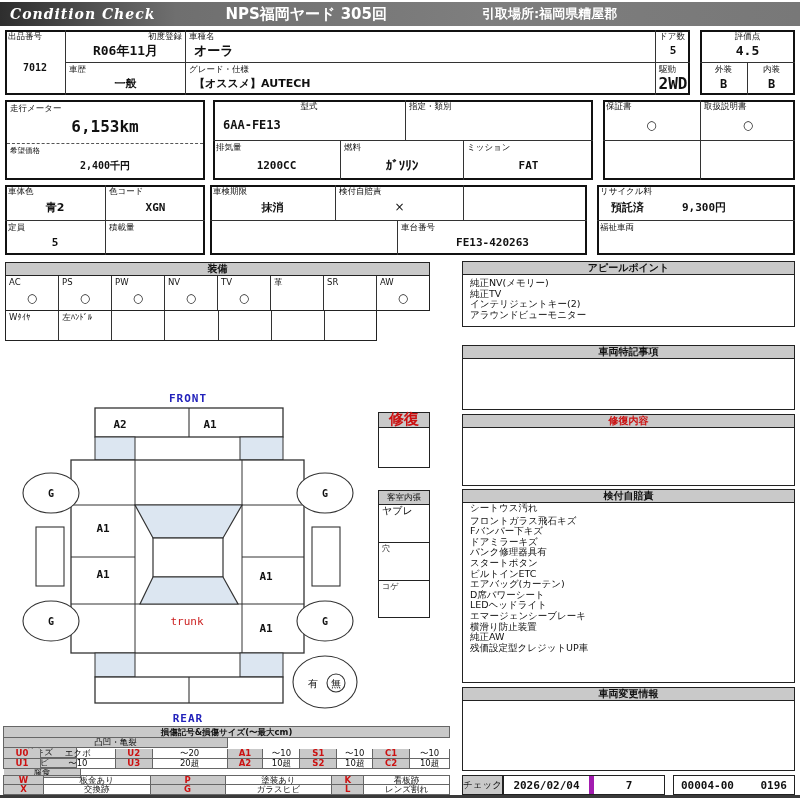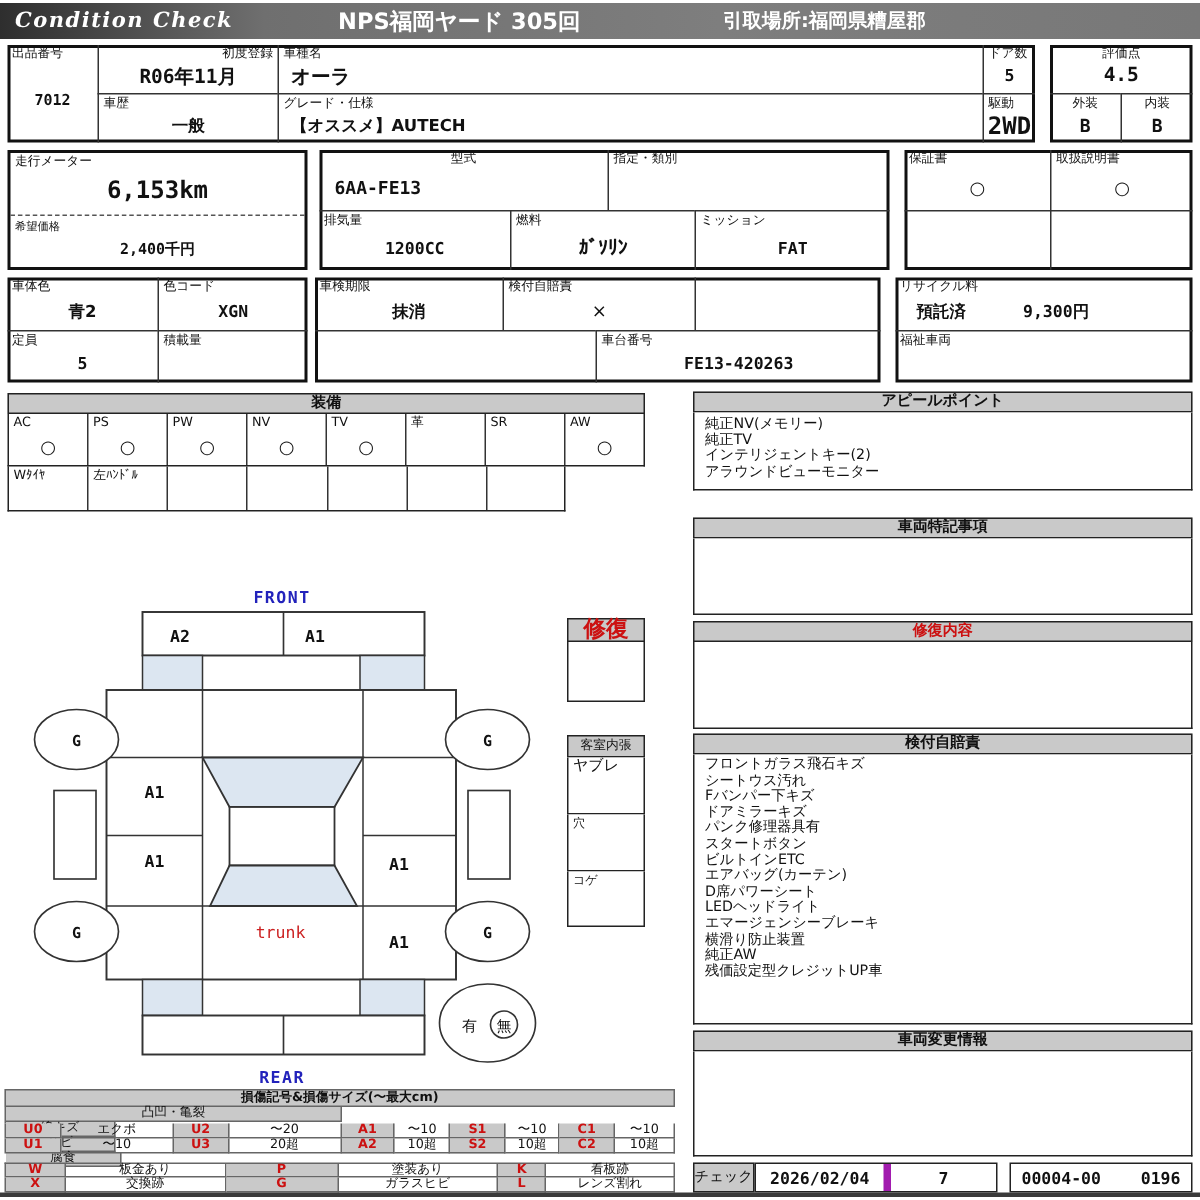--- a/index.html
+++ b/index.html
@@ -250,22 +250,22 @@
   </div>
 
   <div class="abs hgray" style="left:462px;top:345px;width:333px;height:14px;">車両特記事項</div>
   <div class="abs bodybox" style="left:462px;top:359px;width:333px;height:51px;"></div>
 
   <div class="abs hgray red" style="left:462px;top:414px;width:333px;height:14px;">修復内容</div>
   <div class="abs bodybox" style="left:462px;top:428px;width:333px;height:58px;"></div>
 
   <div class="abs hgray" style="left:462px;top:489px;width:333px;height:14px;">検付自賠責</div>
   <div class="abs bodybox" style="left:462px;top:503px;width:333px;height:180px;">
+    <div class="listtxt" style="padding-top:0;">シートウス汚れ</div>
     <div class="listtxt" style="padding-top:2px;">フロントガラス飛石キズ</div>
-    <div class="listtxt" style="padding-top:0;">シートウス汚れ</div>
     <div class="listtxt" style="padding-top:0;">Fバンパー下キズ</div>
     <div class="listtxt" style="padding-top:0;">ドアミラーキズ</div>
     <div class="listtxt" style="padding-top:0;">パンク修理器具有</div>
     <div class="listtxt" style="padding-top:0;">スタートボタン</div>
     <div class="listtxt" style="padding-top:0;">ビルトインETC</div>
     <div class="listtxt" style="padding-top:0;">エアバッグ(カーテン)</div>
     <div class="listtxt" style="padding-top:0;">D席パワーシート</div>
     <div class="listtxt" style="padding-top:0;">LEDヘッドライト</div>
     <div class="listtxt" style="padding-top:0;">エマージェンシーブレーキ</div>
     <div class="listtxt" style="padding-top:0;">横滑り防止装置</div>

